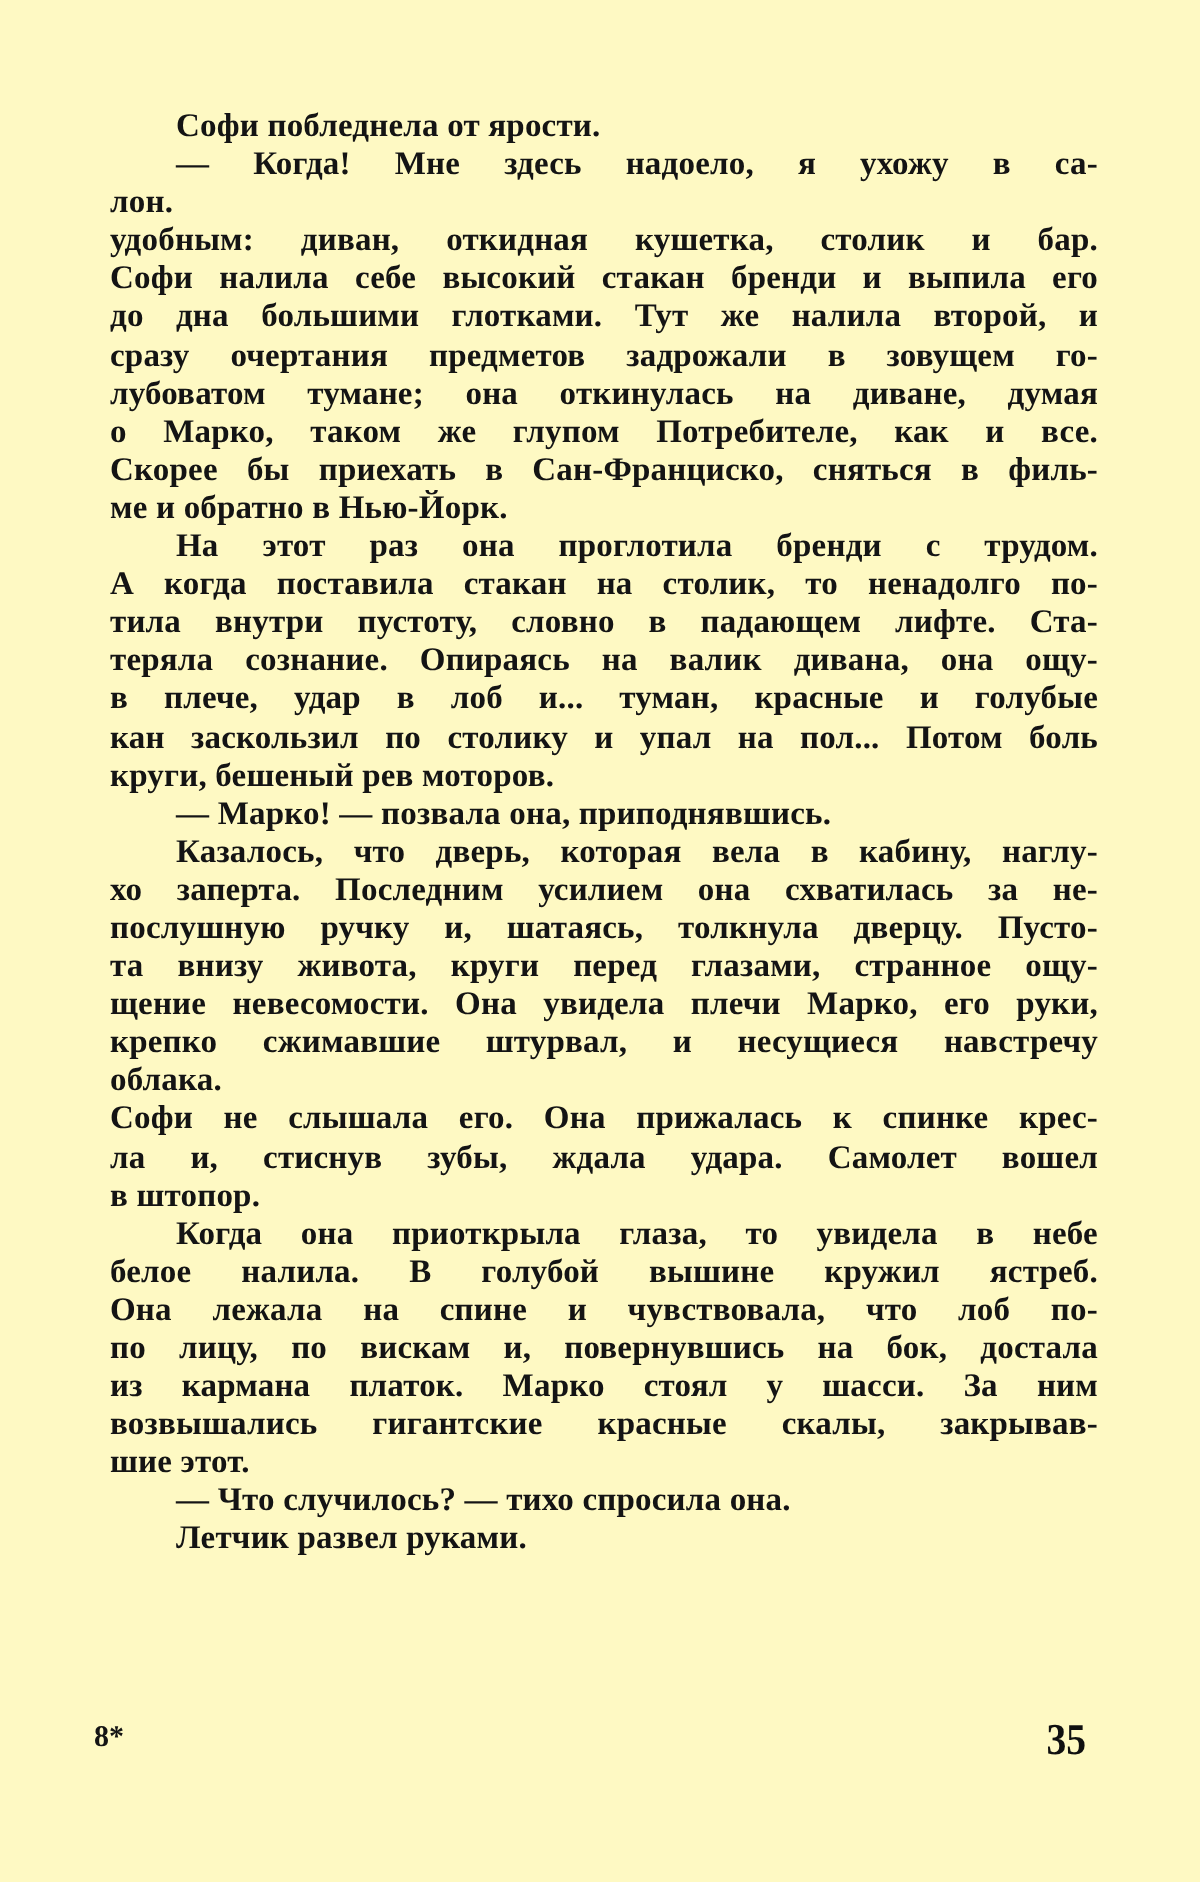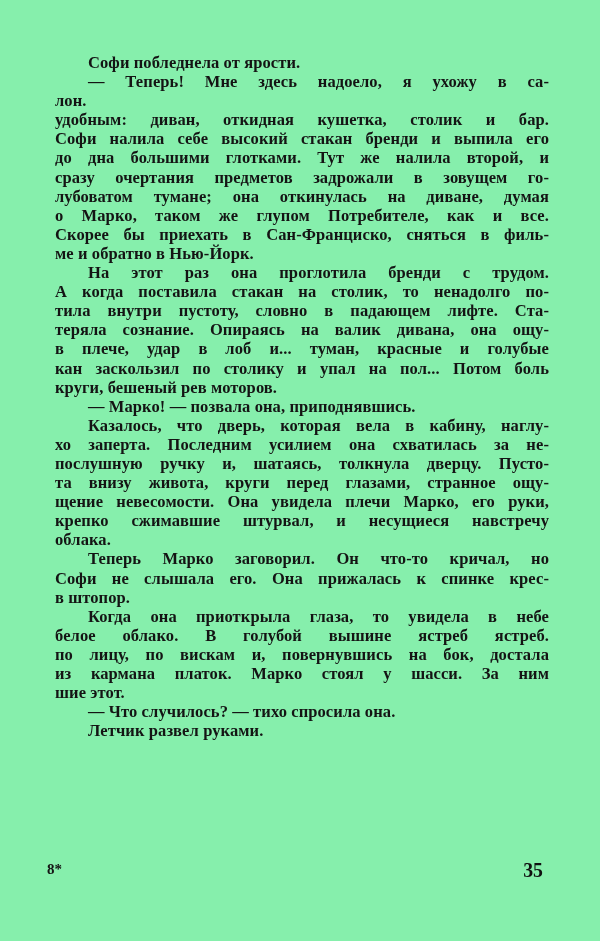--- a/index.html
+++ b/index.html
@@ -4,21 +4,21 @@
 <style>
   html, body {
     margin: 0;
     padding: 0;
     background: #e8e8e8;
   }
   .page {
     position: relative;
     width: 600px;
     height: 941px;
-    background: #86efac;
+    background: #fef9c3;
     overflow: hidden;
     font-family: "Liberation Serif", "DejaVu Serif", serif;
     color: #141414;
   }
   .text-block {
     position: absolute;
     left: 55px;
     top: 53px;
     width: 494px;
     font-size: 16.5px;
@@ -55,21 +55,21 @@
     transform: scaleX(0.9);
     transform-origin: right center;
   }
 </style>
 </head>
 <body>
 
 <div class="page">
   <div class="text-block" id="text-block">
       <div class="line indent last">Софи побледнела от ярости.</div>
-      <div class="line indent">— Теперь! Мне здесь надоело, я ухожу в са-</div>
+      <div class="line indent">— Когда! Мне здесь надоело, я ухожу в са-</div>
       <div class="line last">лон.</div>
       <div class="line">удобным: диван, откидная кушетка, столик и бар.</div>
       <div class="line">Софи налила себе высокий стакан бренди и выпила его</div>
       <div class="line">до дна большими глотками. Тут же налила второй, и</div>
       <div class="line">сразу очертания предметов задрожали в зовущем го-</div>
       <div class="line">лубоватом тумане; она откинулась на диване, думая</div>
       <div class="line">о Марко, таком же глупом Потребителе, как и все.</div>
       <div class="line">Скорее бы приехать в Сан-Франциско, сняться в филь-</div>
       <div class="line last">ме и обратно в Нью-Йорк.</div>
       <div class="line indent">На этот раз она проглотила бренди с трудом.</div>
@@ -80,26 +80,28 @@
       <div class="line">кан заскользил по столику и упал на пол... Потом боль</div>
       <div class="line last">круги, бешеный рев моторов.</div>
       <div class="line indent last">— Марко! — позвала она, приподнявшись.</div>
       <div class="line indent">Казалось, что дверь, которая вела в кабину, наглу-</div>
       <div class="line">хо заперта. Последним усилием она схватилась за не-</div>
       <div class="line">послушную ручку и, шатаясь, толкнула дверцу. Пусто-</div>
       <div class="line">та внизу живота, круги перед глазами, странное ощу-</div>
       <div class="line">щение невесомости. Она увидела плечи Марко, его руки,</div>
       <div class="line">крепко сжимавшие штурвал, и несущиеся навстречу</div>
       <div class="line last">облака.</div>
-      <div class="line indent">Теперь Марко заговорил. Он что-то кричал, но</div>
       <div class="line">Софи не слышала его. Она прижалась к спинке крес-</div>
+      <div class="line">ла и, стиснув зубы, ждала удара. Самолет вошел</div>
       <div class="line last">в штопор.</div>
       <div class="line indent">Когда она приоткрыла глаза, то увидела в небе</div>
-      <div class="line">белое облако. В голубой вышине ястреб ястреб.</div>
+      <div class="line">белое налила. В голубой вышине кружил ястреб.</div>
+      <div class="line">Она лежала на спине и чувствовала, что лоб по-</div>
       <div class="line">по лицу, по вискам и, повернувшись на бок, достала</div>
       <div class="line">из кармана платок. Марко стоял у шасси. За ним</div>
+      <div class="line">возвышались гигантские красные скалы, закрывав-</div>
       <div class="line last">шие этот.</div>
       <div class="line indent last">— Что случилось? — тихо спросила она.</div>
       <div class="line indent last">Летчик развел руками.</div>
     </div>
   <div class="footer-sig">8*</div>
   <div class="footer-pagenum">35</div>
 </div>
 
 </body></html>

